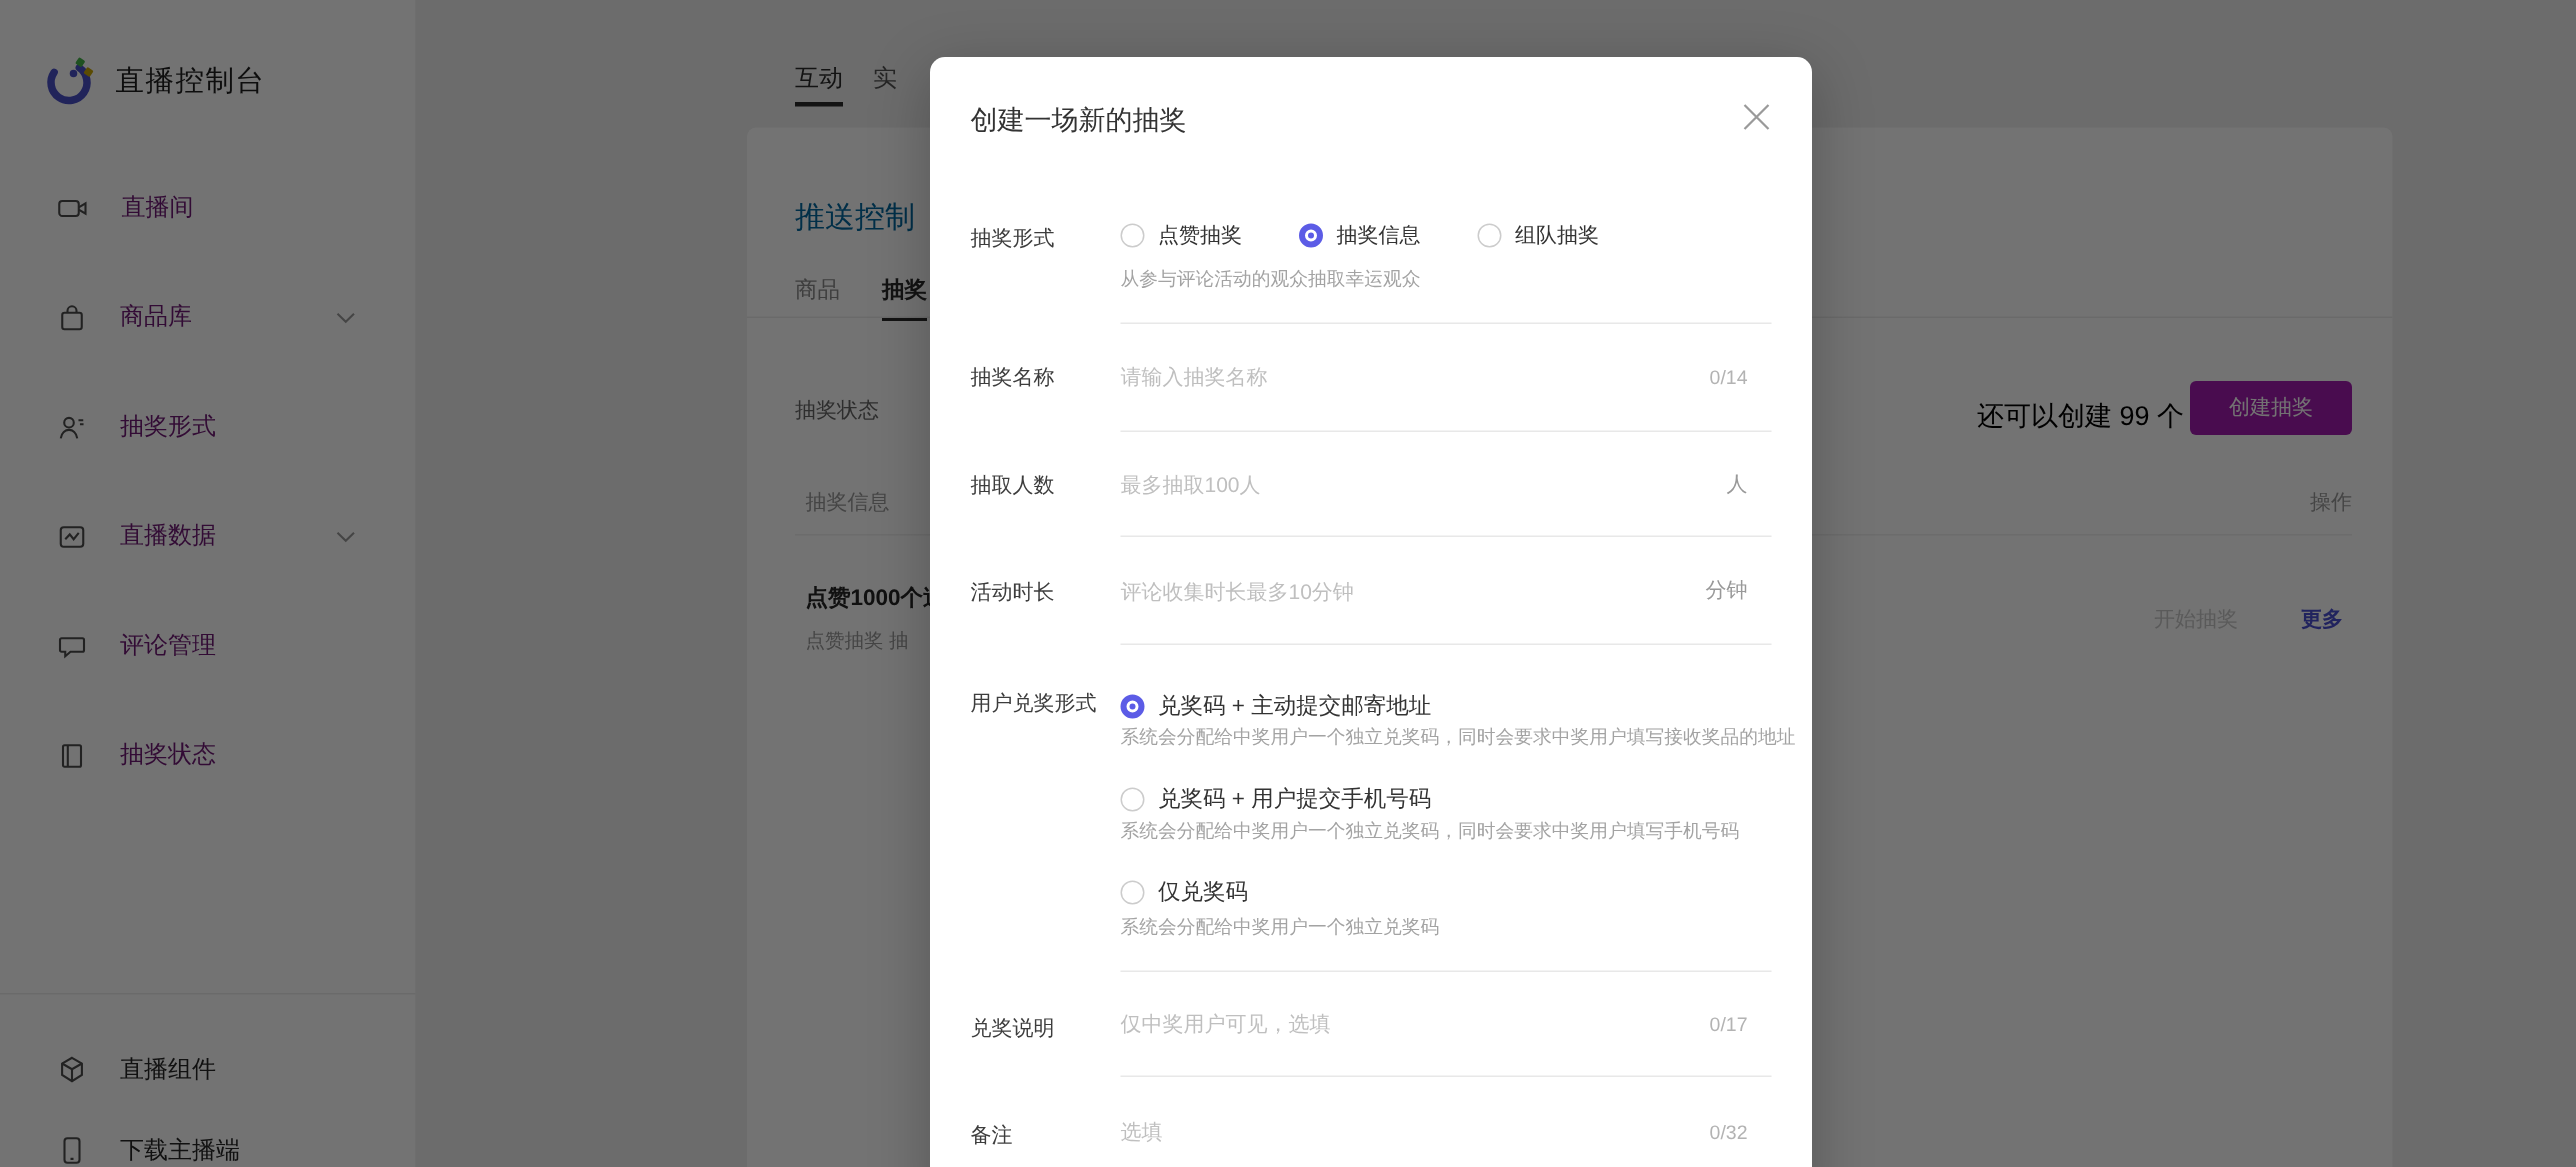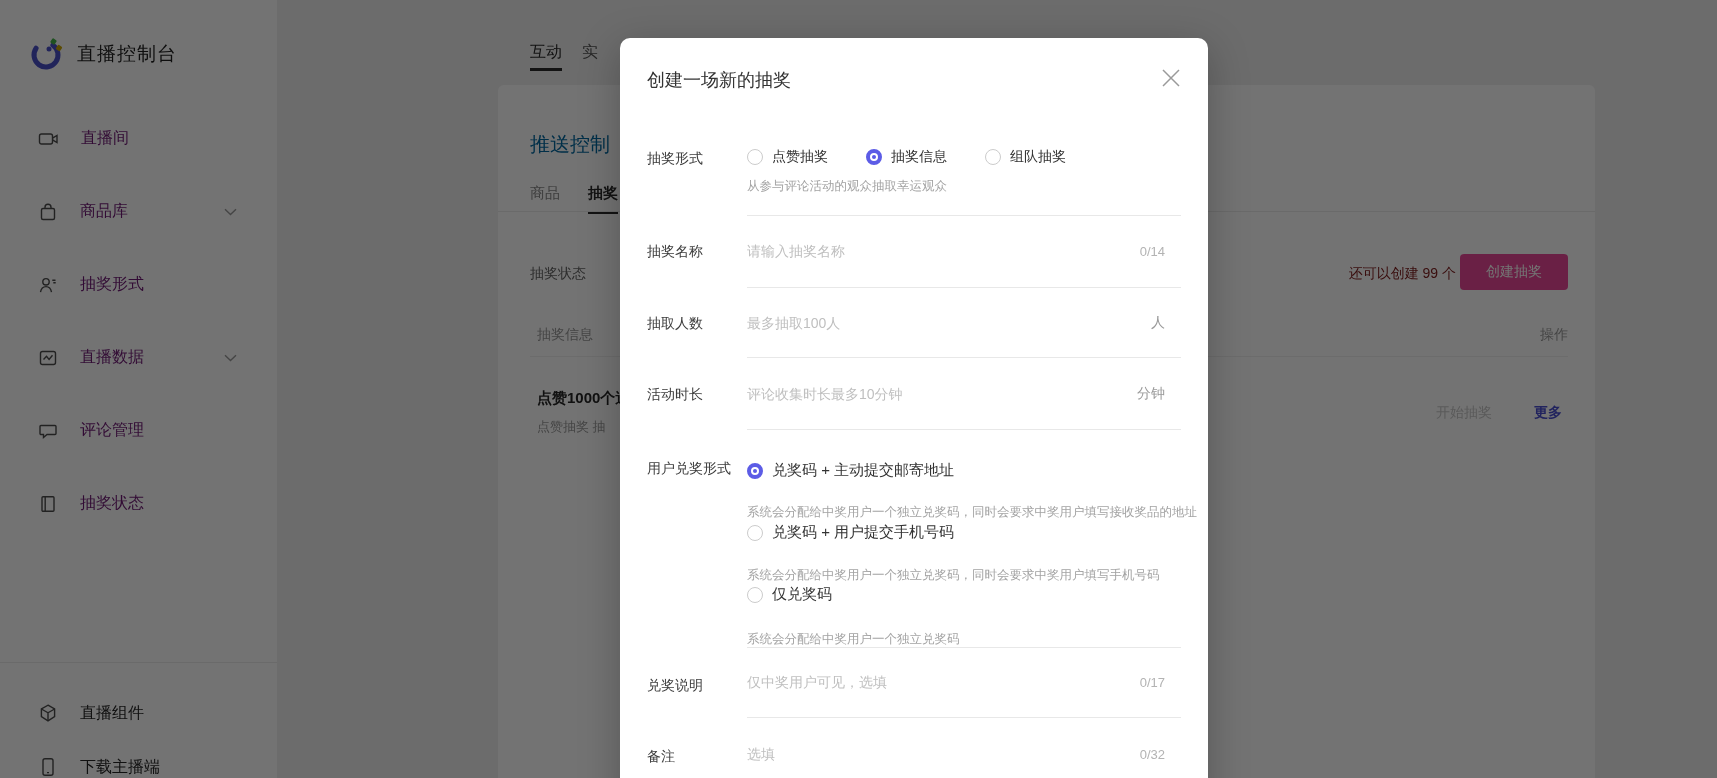--- a/index.html
+++ b/index.html
@@ -26,23 +26,23 @@
   .top-tabs{position:absolute;left:253px;top:42px;display:flex;gap:20px;}
   .top-tab{font-size:16px;color:#555;padding-bottom:5px;border-bottom:3px solid transparent;cursor:pointer;}
   .top-tab.active{color:#2b2b2b;border-bottom-color:#2b2b2b;}
   .card{position:absolute;left:221px;top:85px;right:122px;bottom:-20px;background:#ffffff;border-radius:6px;}
   .card-heading{position:absolute;left:32px;top:46px;font-size:20px;font-weight:500;color:#0369a1;}
   .card-tabs{position:absolute;left:32px;top:99px;display:flex;gap:28px;}
   .card-tab{font-size:15px;color:#8a8a8a;padding-bottom:9px;border-bottom:2px solid transparent;cursor:pointer;}
   .card-tab.active{color:#2b2b2b;font-weight:600;border-bottom-color:#2b2b2b;}
   .card-sep{position:absolute;left:0;right:0;top:126px;border-top:1px solid #ececec;}
   .filter-label{position:absolute;left:32px;top:180px;font-size:14px;color:#666;}
-  .quota{position:absolute;right:139px;top:180px;font-size:14px;color:#7f1d1d;text-align:center;}
+  .quota{position:absolute;right:139px;top:180px;font-size:18px;color:#000000;text-align:center;}
   .create-btn{position:absolute;right:27px;top:169px;height:36px;padding:0 26px;border:none;
-              background:#ec4899;color:#fff;font-size:14px;border-radius:4px;display:flex;
+              background:#a21caf;color:#fff;font-size:14px;border-radius:4px;display:flex;
               align-items:center;cursor:pointer;font-family:inherit;}
   .col-info{position:absolute;left:39px;top:241px;font-size:14px;color:#999;}
   .col-action{position:absolute;right:27px;top:241px;font-size:14px;color:#999;}
   .head-sep{position:absolute;left:32px;right:27px;top:271px;border-top:1px solid #f0f0f0;}
   .row-title{position:absolute;left:39px;top:304px;font-size:15px;font-weight:700;color:#262626;}
   .row-sub{position:absolute;left:39px;top:333px;font-size:13px;color:#9a9a9a;}
   .action-start{position:absolute;right:103px;top:319px;font-size:14px;color:#c8c8c8;cursor:default;}
   .action-more{position:absolute;right:33px;top:319px;font-size:14px;font-weight:600;color:#4a4fd0;cursor:pointer;}
   
   .overlay{position:absolute;inset:0;background:rgba(0,0,0,0.55);z-index:10;}
@@ -65,21 +65,21 @@
   .hline{position:absolute;left:127px;right:27px;border-top:1px solid #e8e8e8;}
   .input-row{position:absolute;left:127px;right:27px;display:flex;align-items:center;
              border-bottom:1px solid #e8e8e8;box-sizing:border-box;justify-content:space-between;}
   .input-row input{border:none;outline:none;background:transparent;flex:1;font-size:14px;
              color:#333;font-family:inherit;padding:0;}
   .input-row input::placeholder{color:#bfbfbf;}
   .counter{font-size:13px;color:#b3b3b3;margin-left:auto;margin-right:16px;flex:none;}
   .suffix{font-size:14px;color:#999;margin-left:auto;margin-right:16px;flex:none;}
   .opt-line{position:absolute;left:127px;display:flex;align-items:center;gap:9px;}
   .opt-title{font-size:15px;font-weight:500;color:#333;}
-  .opt-helper{position:absolute;left:127px;font-size:12.5px;color:#a3a3a3;margin-top:21px;}
+  .opt-helper{position:absolute;left:127px;font-size:12.5px;color:#a3a3a3;}
 </style>
 </head>
 <body>
 
 <div class="page">
 
   <div class="sidebar">
     <div class="brand">
       <span class="icon">
         <svg width="36" height="36" viewBox="0 0 36 36">

